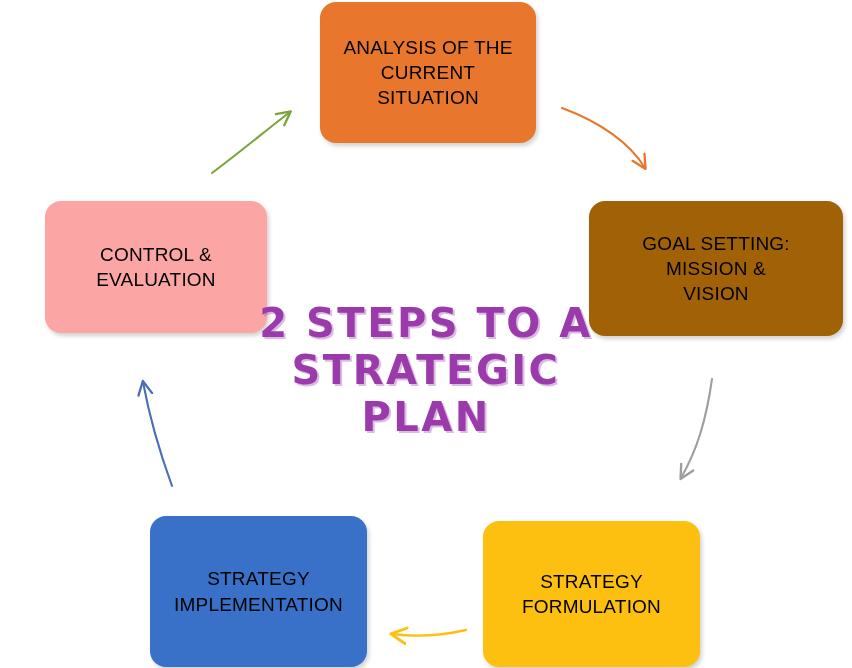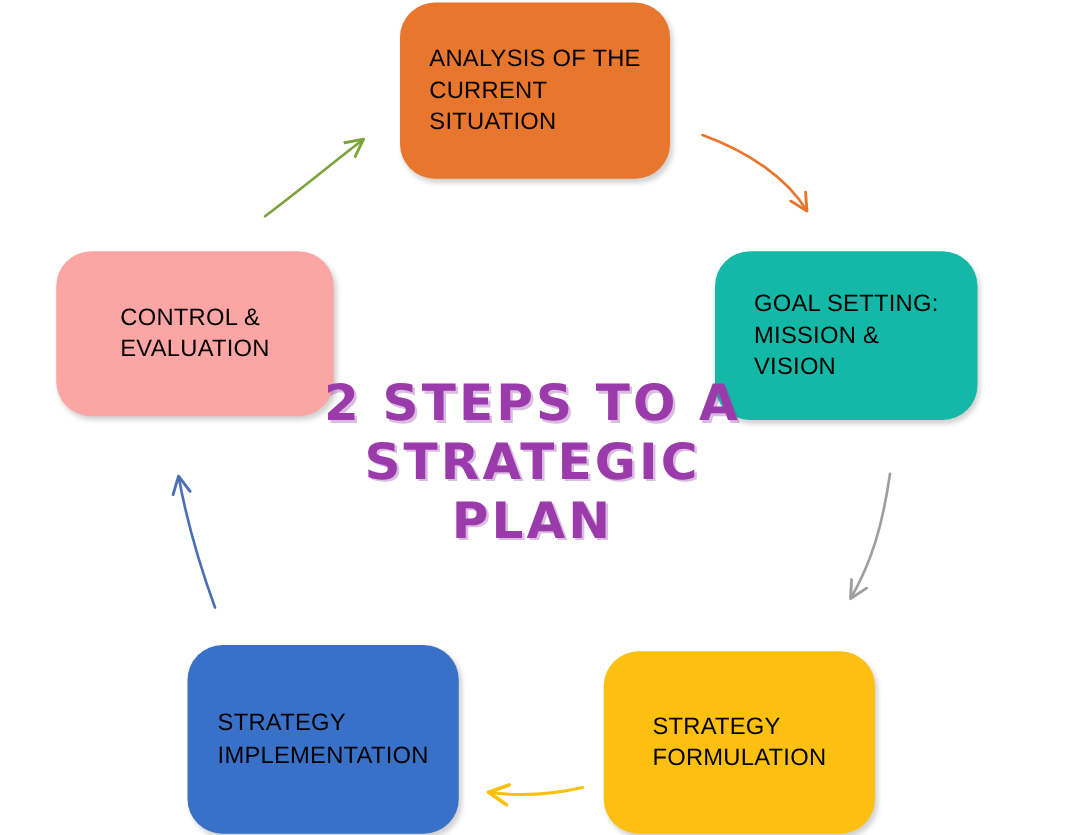--- a/index.html
+++ b/index.html
@@ -12,43 +12,43 @@
   }
   #canvas {
     position: relative;
     width: 852px;
     height: 668px;
     background: #ffffff;
     overflow: hidden;
   }
   .step-box {
     position: absolute;
-    border-radius: 28px;
+    border-radius: 16px;
     display: flex;
     align-items: center;
     justify-content: center;
-    text-align: left;
+    text-align: center;
     color: #000000;
     font-size: 19px;
     font-weight: 400;
     line-height: 1.33;
     letter-spacing: 0.2px;
     box-shadow: 2px 3px 4px rgba(0,0,0,0.18);
     box-sizing: border-box;
     padding: 6px 14px;
     white-space: pre-line;
   }
   
   #box-analysis {
     left: 320px; top: 2px; width: 216px; height: 141px;
     background: #E8762C;
   }
   #box-goal {
-    left: 572px; top: 201px; width: 210px; height: 135px;
-    background: #14b8a6;
+    left: 589px; top: 201px; width: 254px; height: 135px;
+    background: #a16207;
   }
   #box-formulation {
     left: 483px; top: 521px; width: 217px; height: 146px;
     background: #FDC010;
   }
   #box-implementation {
     left: 150px; top: 516px; width: 217px; height: 151px;
     background: #3A71C8;
   }
   #box-control {

